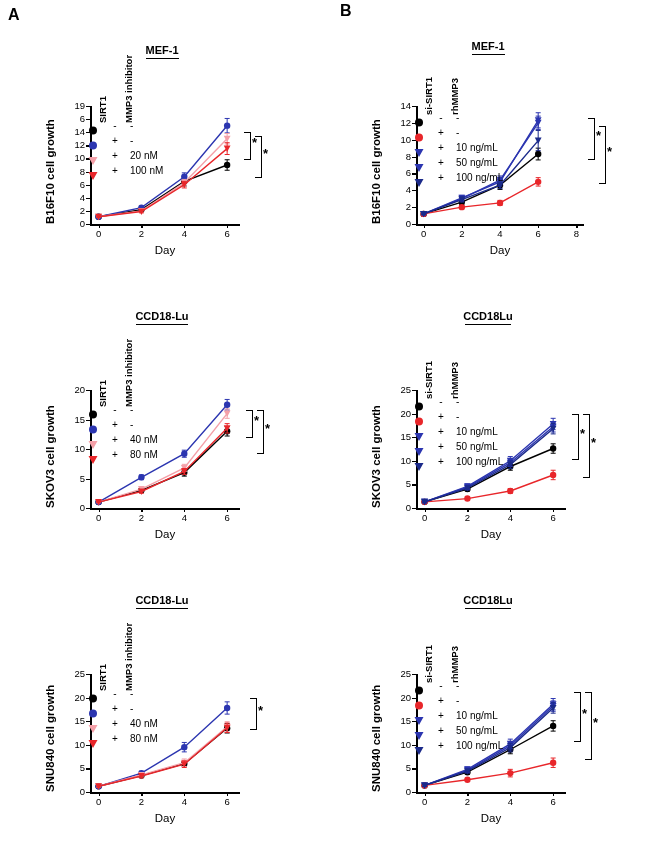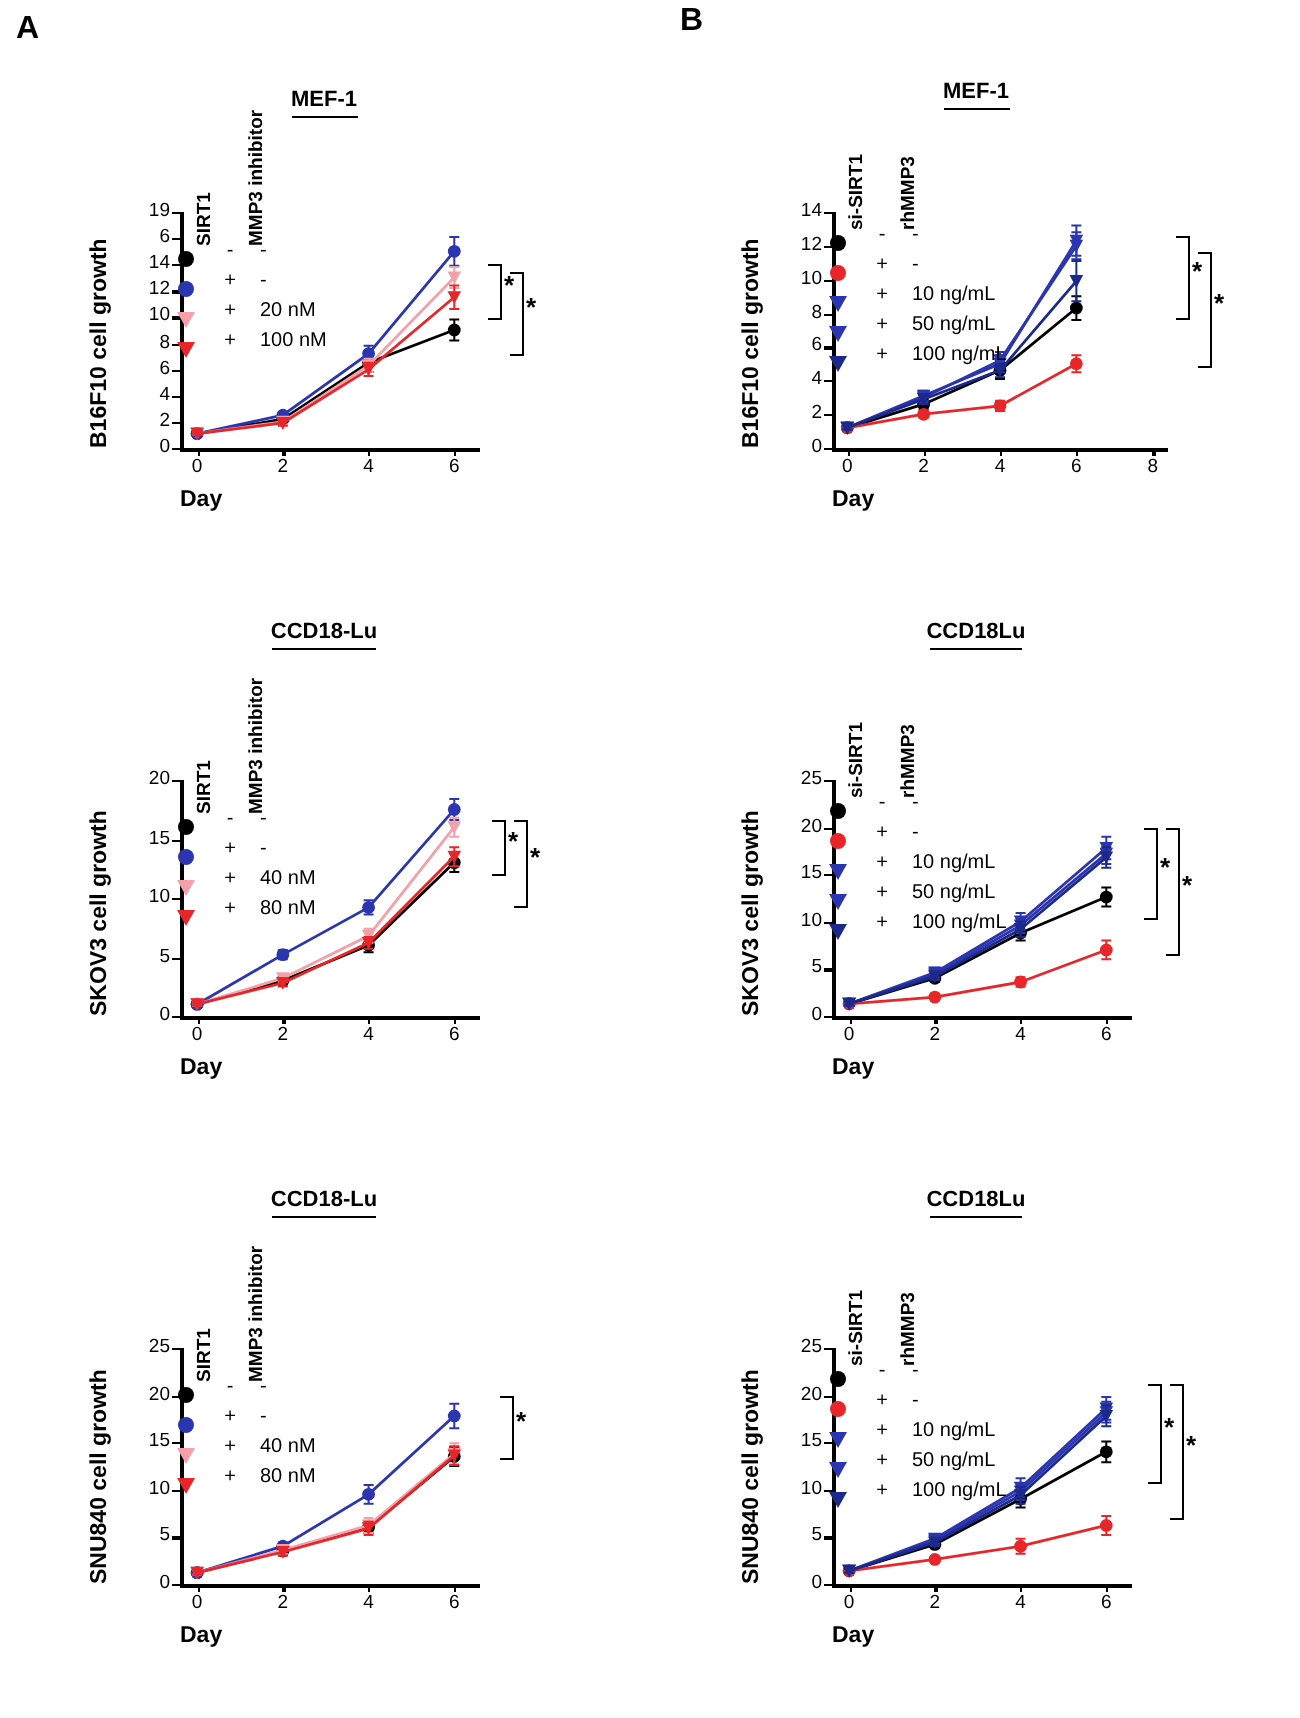--- a/index.html
+++ b/index.html
@@ -3,21 +3,21 @@
 <meta charset="utf-8">
 <style>
   html,body{margin:0;padding:0;background:#ffffff;}
   body{width:650px;height:859px;position:relative;font-family:"Liberation Sans",sans-serif;color:#000;}
   .panel-letter{position:absolute;font-size:16px;font-weight:bold;}
   .chart{position:absolute;width:300px;height:262px;}
   .chart .title{position:absolute;left:0;top:0;width:300px;text-align:center;font-size:11px;font-weight:bold;}
   .title-underline{position:absolute;height:1px;background:#000;}
   .axis-line{position:absolute;background:#000;}
   .ylabel{position:absolute;font-size:11.5px;font-weight:bold;transform-origin:0 0;transform:rotate(-90deg);white-space:nowrap;}
-  .xlabel{position:absolute;font-size:11.5px;font-weight:bold;text-align:left;}
+  .xlabel{position:absolute;font-size:11.5px;font-weight:normal;text-align:center;}
   .ytick{position:absolute;font-size:9.5px;text-align:right;width:22px;}
   .xtick{position:absolute;font-size:9.5px;text-align:center;width:16px;}
   .tickmark{position:absolute;background:#000;}
   .legend{position:absolute;}
   .legend-row{position:relative;height:15px;}
   .legend-sym{position:absolute;left:0;top:2px;width:14px;height:11px;}
   .legend-c1{position:absolute;left:20px;top:0px;font-size:10px;width:18px;text-align:center;}
   .legend-c2{position:absolute;left:44px;top:0px;font-size:10px;white-space:nowrap;}
   .legend-head{position:absolute;font-size:9.5px;font-weight:bold;transform-origin:0 100%;transform:rotate(-90deg);white-space:nowrap;}
   .sigbar{position:absolute;border:1px solid #000;border-left:none;}

